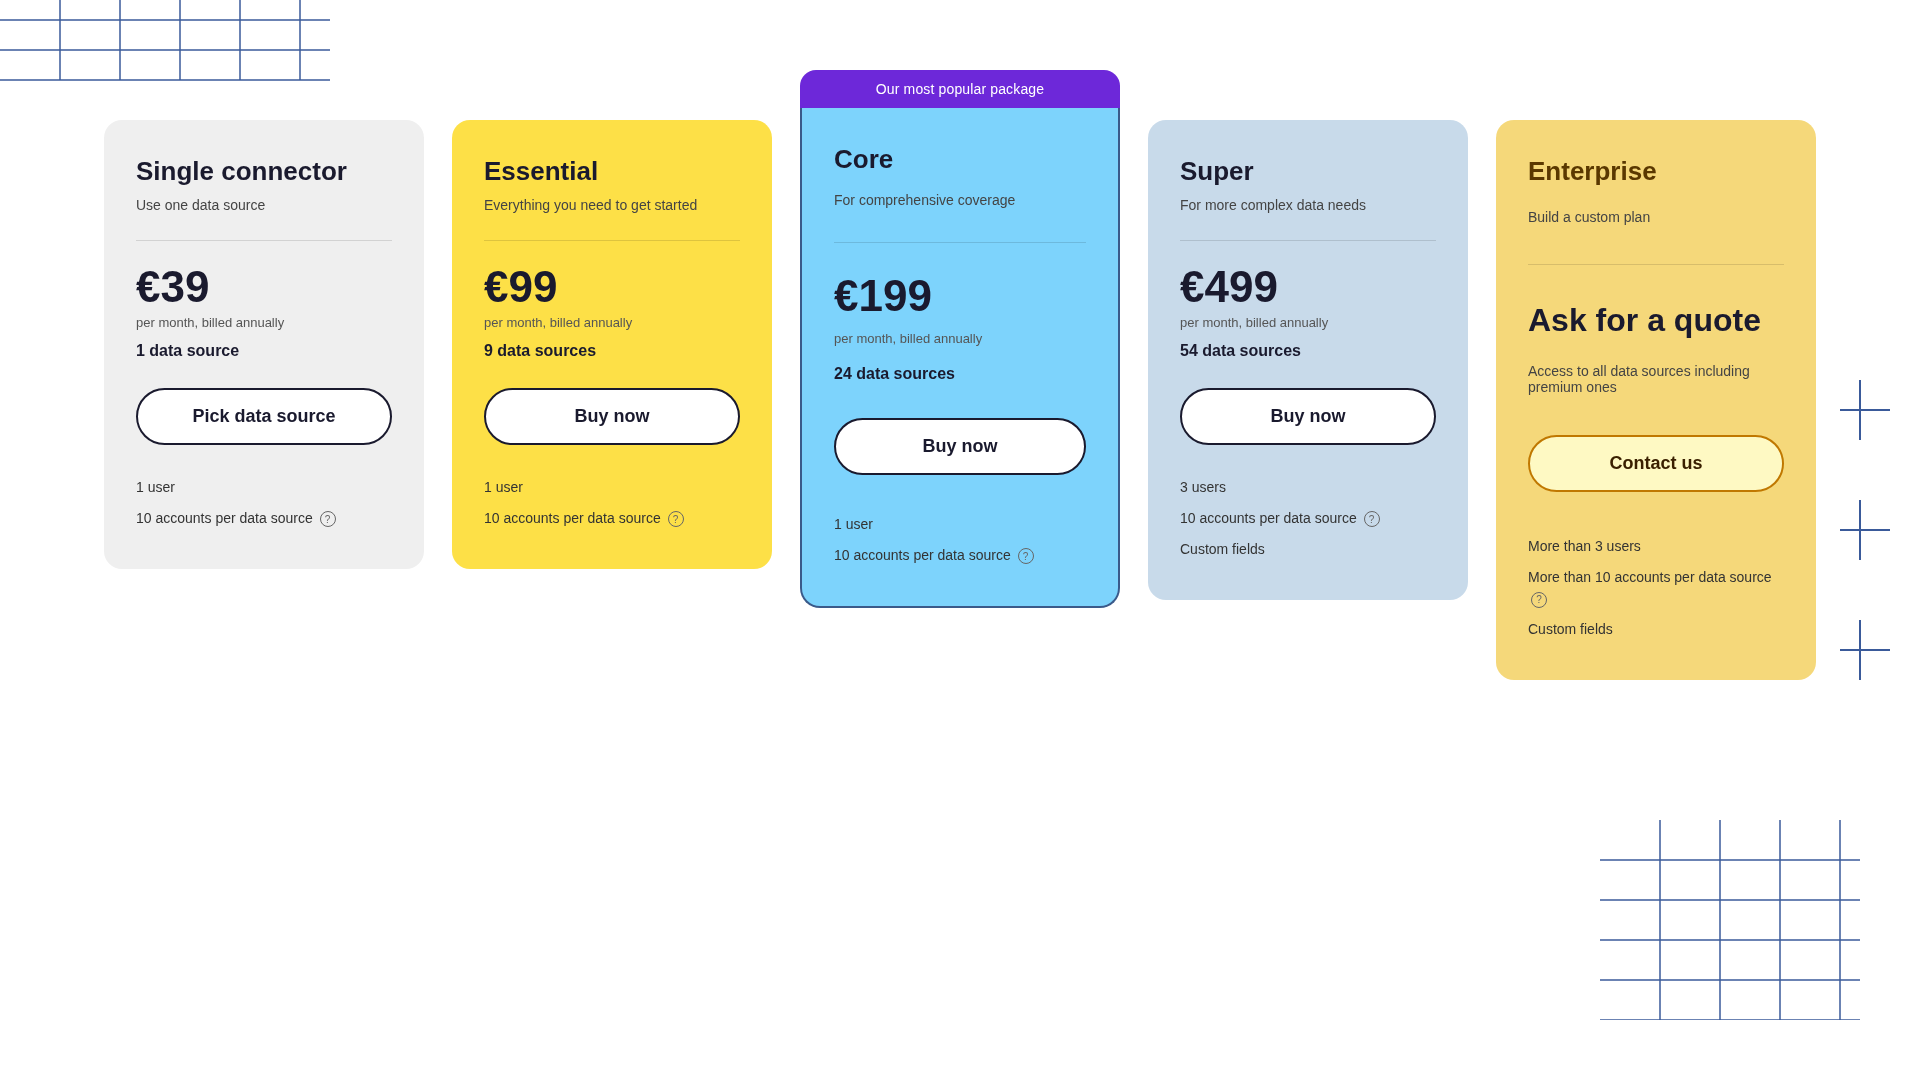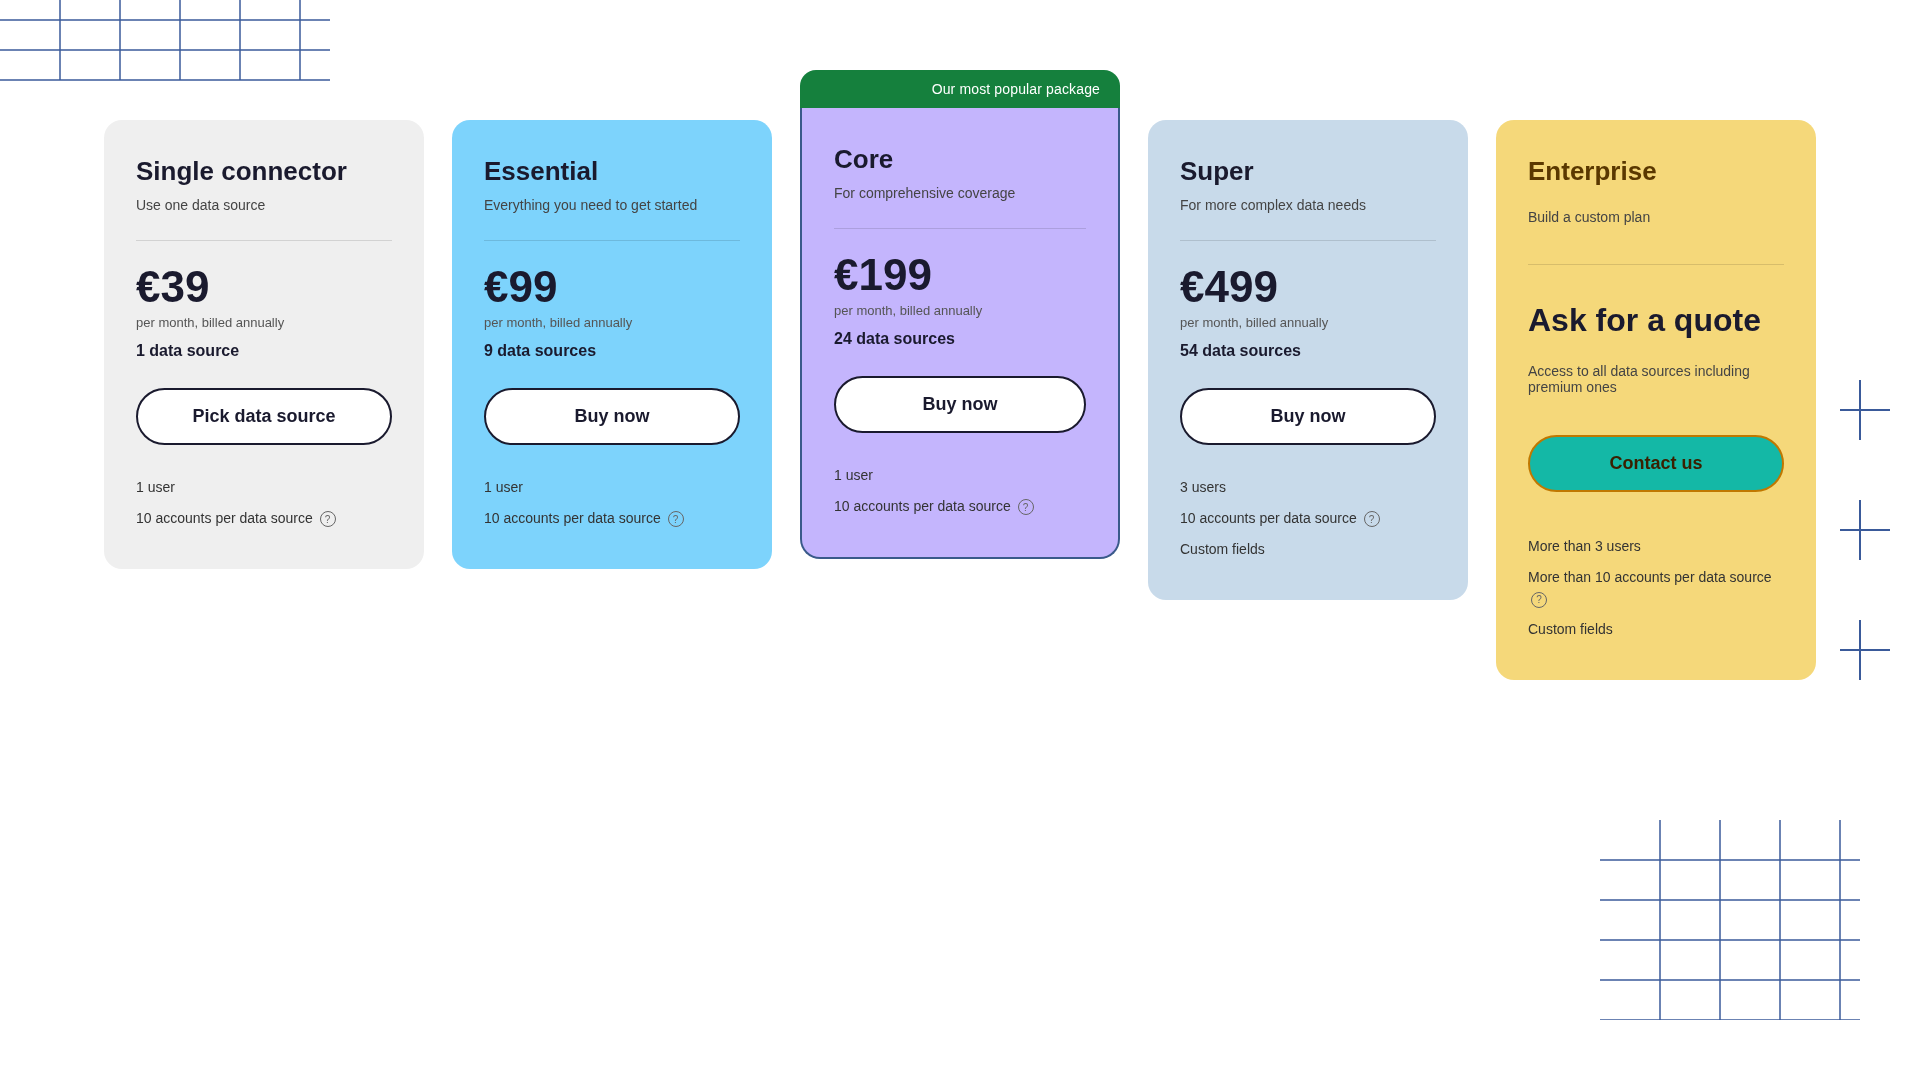--- a/index.html
+++ b/index.html
@@ -61,33 +61,34 @@
       flex: 1;
       max-width: 320px;
       position: relative;
     }
 
     .plan-card.single-connector {
       background: #efefef;
       margin-top: 0;
     }
     .plan-card.essential {
-      background: #7dd3fc;
+      background: #fde047;
       margin-top: 0;
       justify-content: flex-end;
     }
     .plan-card.core {
-      background: #c4b5fd;
+      background: #7dd3fc;
       border-radius: 0 0 20px 20px;
       border: 2.5px solid #3a5a8a;
       border-top: none;
       flex: 1;
       padding: 36px 32px 40px;
       display: flex;
       flex-direction: column;
+      gap: 7px;
     }
     .plan-card.super {
       background: #c8daea;
       margin-top: 0;
     }
     .plan-card.enterprise {
       background: #f5d87a;
       margin-top: 0;
       gap: 12px;
     }
@@ -144,21 +145,21 @@
       cursor: pointer;
       border: 2.5px solid #1a1a2e;
       background: white;
       color: #1a1a2e;
       width: 100%;
       margin-bottom: 32px;
       transition: background 0.15s;
     }
 
     .plan-button.enterprise-btn {
-      background: #14b8a6;
+      background: #fef9c3;
       border-color: #c07800;
       color: #3a2000;
     }
 
     .plan-features {
       display: flex;
       flex-direction: column;
       gap: 10px;
     }
 
@@ -186,23 +187,23 @@
     
     .core-outer {
       display: flex;
       flex-direction: column;
       flex: 1;
       max-width: 320px;
       margin-top: -50px;
     }
 
     .popular-label {
-      background: #15803d;
+      background: #6d28d9;
       color: white;
-      text-align: right;
+      text-align: center;
       padding: 11px 20px;
       border-radius: 16px 16px 0 0;
       font-size: 14px;
       font-weight: 500;
       letter-spacing: 0.01em;
     }
 
   </style>
 </head>
 <body>

